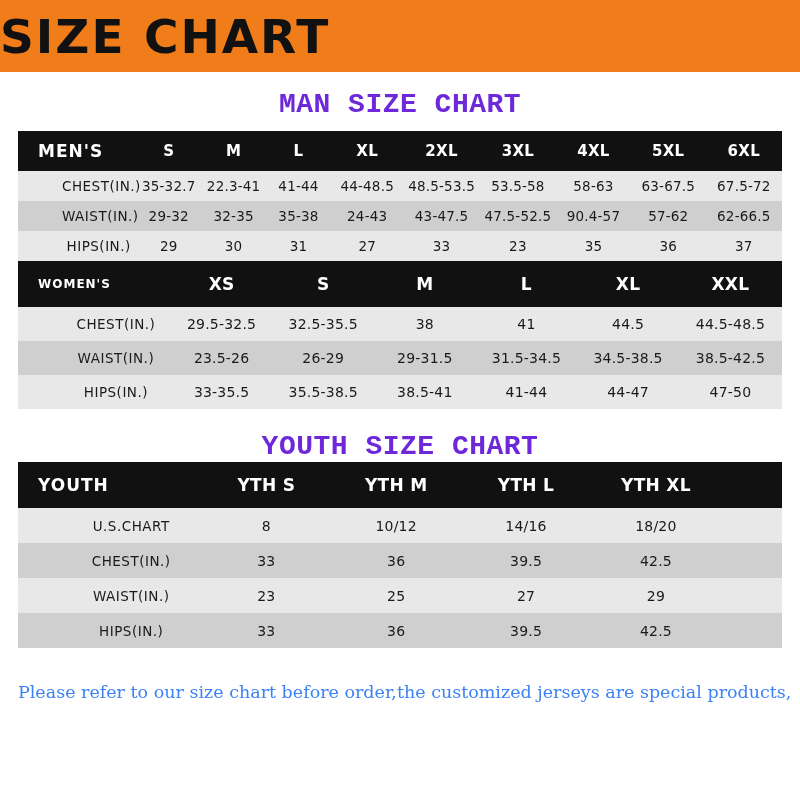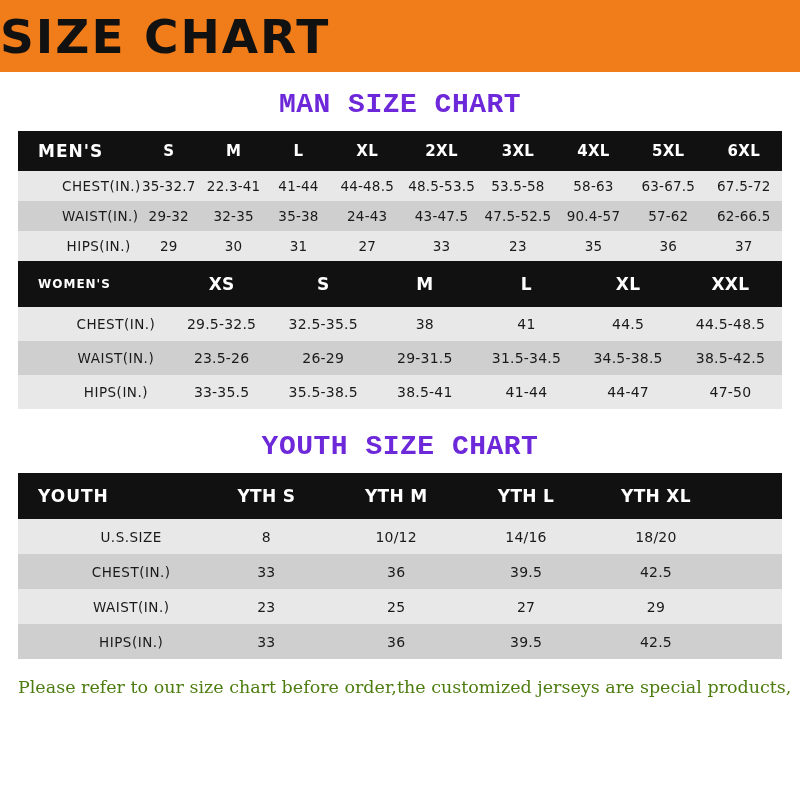--- a/index.html
+++ b/index.html
@@ -41,21 +41,21 @@
   }
   .section-title {
     text-align: center;
     font-family: Liberation Mono, monospace;
     font-weight: bold;
     color: #6d28d9;
     letter-spacing: 0.5px;
   }
   .t-man { font-size: 28px; margin: 17px 0 11px 0; }
   .t-women { font-size: 28px; margin: 21px 0 11px 0; }
-  .t-youth { font-size: 28px; margin: 22px 0 11px 0; }
+  .t-youth { font-size: 28px; margin: 22px 0 0 0; }
 
   table.chart {
     width: 764px;
     margin: 0 auto;
     border-collapse: collapse;
     table-layout: fixed;
   }
   table.chart th,
   table.chart td {
     text-align: center;
@@ -96,22 +96,22 @@
 
   
   table.women tbody td { height: 32px; font-size: 14px;}
   table.women thead th { height: 44px; font-size: 17px;}
   table.women thead th.first { font-size: 12px; }
   table.youth tbody td { height: 33px; font-size: 14px;}
   table.youth thead th { height: 44px; font-size: 17px; margin-top: 44px;}
   table.youth thead th.first { font-size: 17px; }
 
   .notice {
-    margin: 16px 18px 0 18px;
-    color: #4d7c0f;
+    margin: 32px 18px 0 18px;
+    color: #3b82f6;
     font-family: "DejaVu Serif", serif;
     font-size: 17.5px;
     line-height: 1.45;
     text-align: left;
   }
   .notice div { white-space: nowrap; }
 </style>
 </head>
 <body>
 
@@ -258,21 +258,21 @@
           <th class="first">YOUTH</th>
           <th>YTH S</th>
           <th>YTH M</th>
           <th>YTH L</th>
           <th>YTH XL</th>
           <th></th>
         </tr>
       </thead>
       <tbody>
         <tr class="light">
-          <td class="first">U.S.SIZE</td>
+          <td class="first">U.S.CHART</td>
           <td>8</td>
           <td>10/12</td>
           <td>14/16</td>
           <td>18/20</td>
           <td></td>
         </tr>
         <tr class="dark">
           <td class="first">CHEST(IN.)</td>
           <td>33</td>
           <td>36</td>

